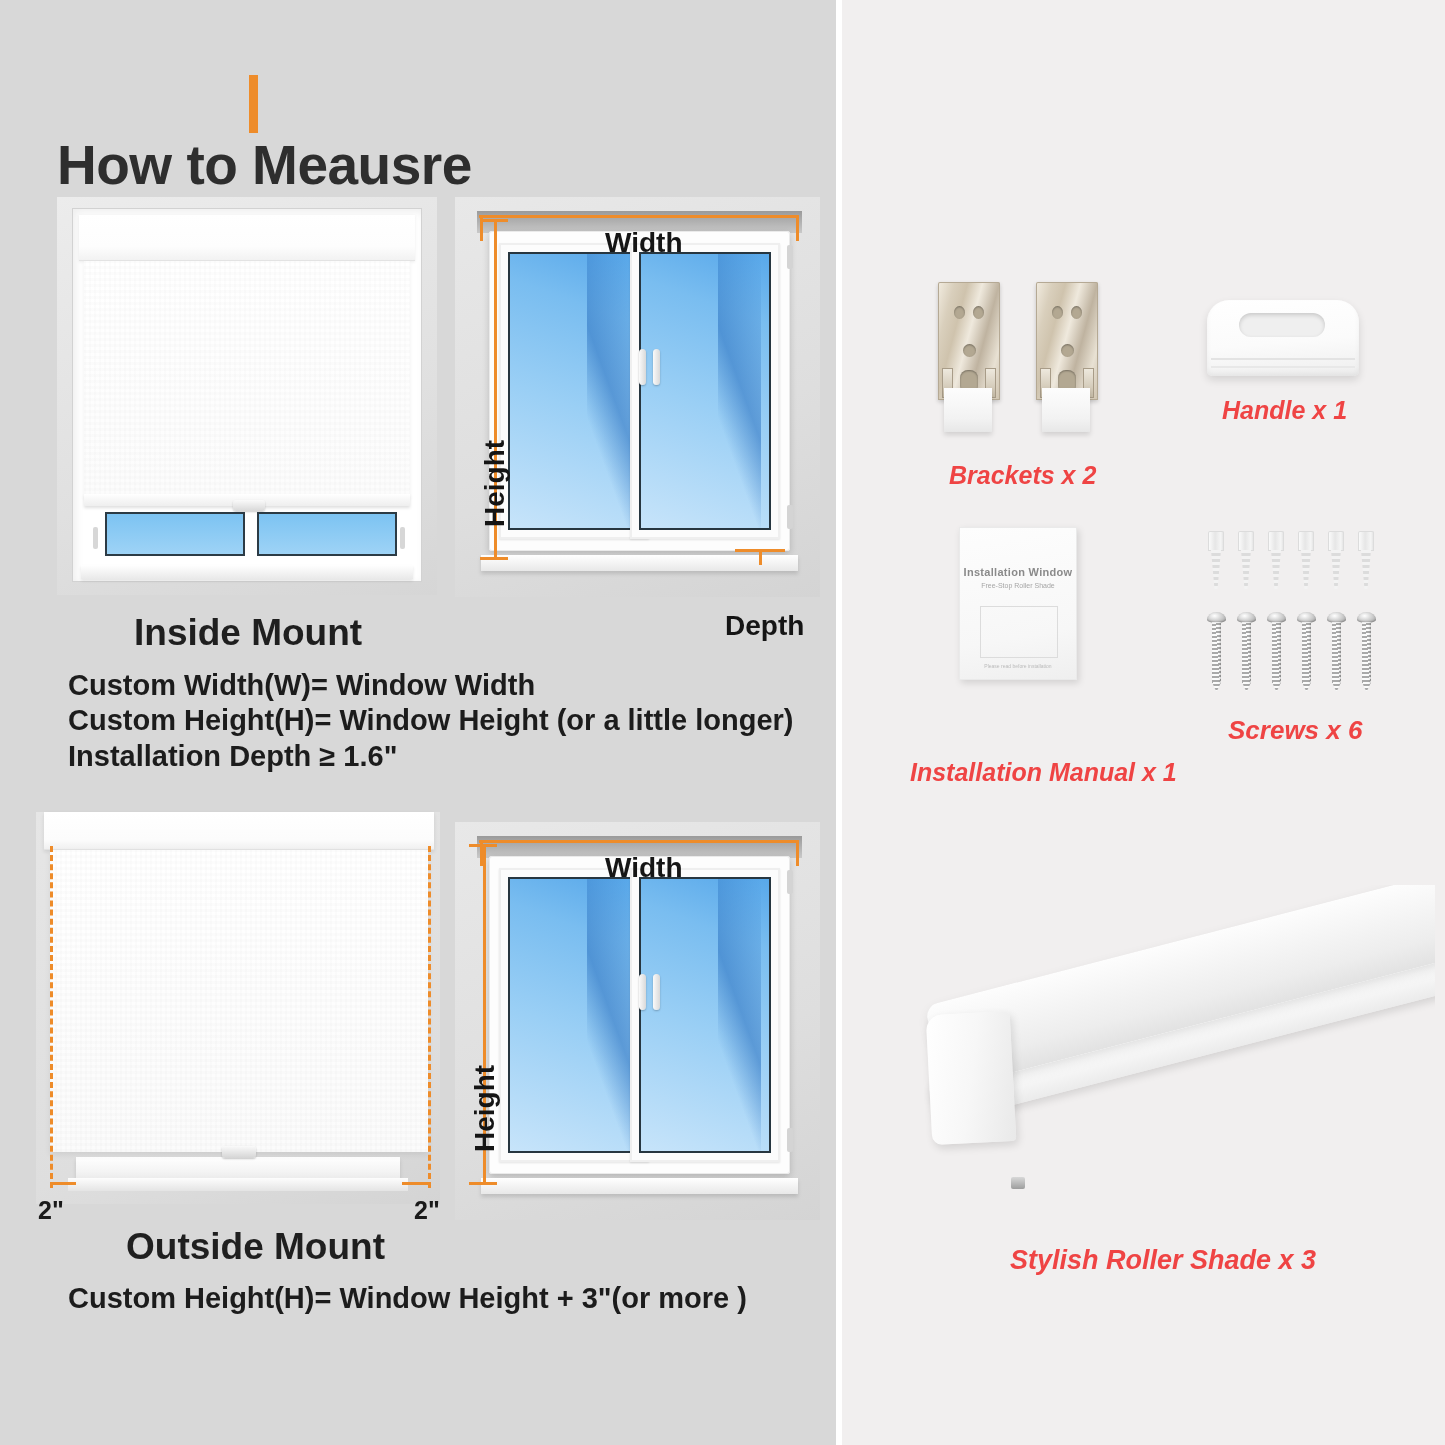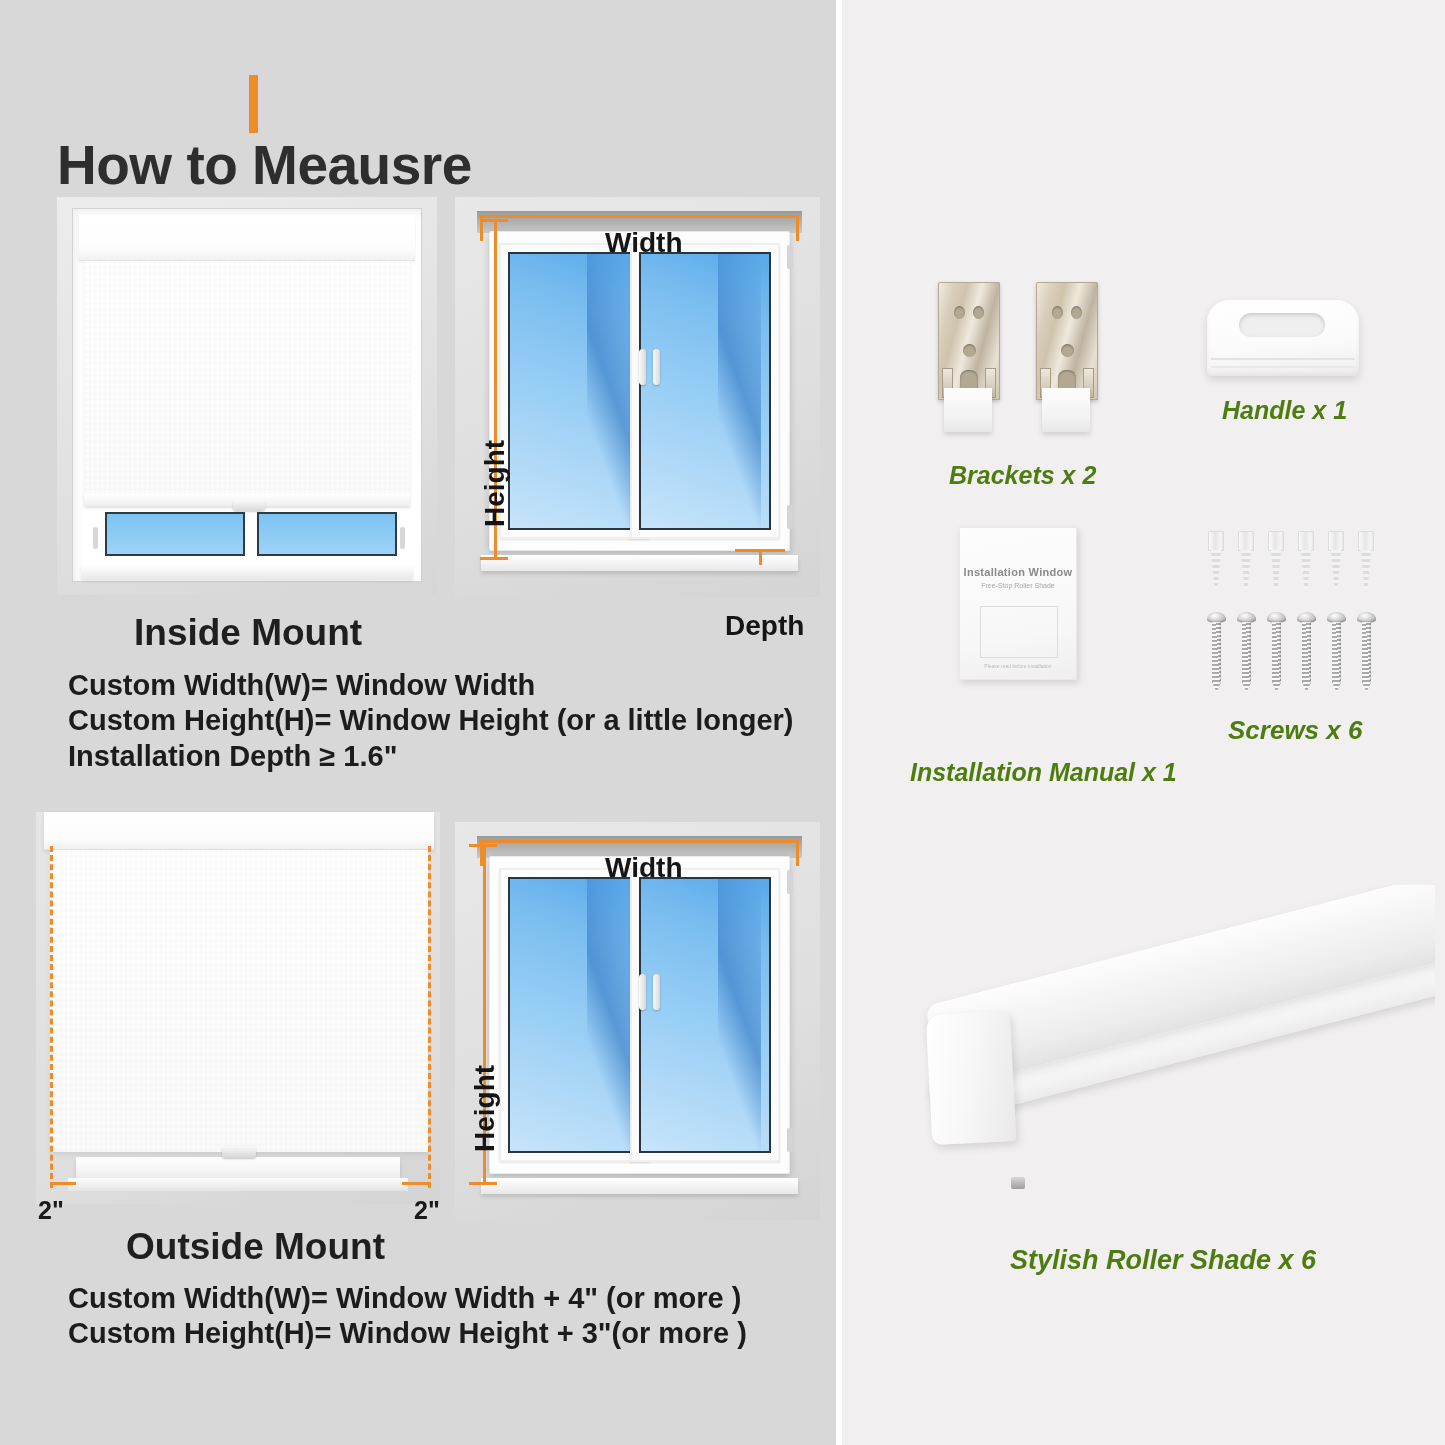--- a/index.html
+++ b/index.html
@@ -70,21 +70,21 @@
   #inside-lines    { left: 68px;  top: 668px; }
   #outside-heading { left: 126px; top: 1226px; }
   #outside-lines   { left: 68px;  top: 1281px; }
 
   
   .pkg-label {
     position: absolute;
     font-size: 25px;
     font-weight: bold;
     font-style: italic;
-    color: #4d7c0f;
+    color: #ef4444;
     white-space: nowrap;
   }
   #lbl-brackets { left: 949px;  top: 461px; }
   #lbl-handle   { left: 1222px; top: 396px; }
   #lbl-manual   { left: 910px;  top: 758px; text-align: center; }
   #lbl-screws   { left: 1228px; top: 715px; font-size: 26px; }
   #lbl-shade    { left: 1010px; top: 1245px; font-size: 27px; }
 
   
   #im-wrap { position: absolute; left: 57px; top: 197px; width: 380px; height: 398px; }
@@ -500,21 +500,20 @@
     <div class="mk-v" style="left:28px; top:22px; height:340px;"></div>
     <div class="mk-h" style="left:14px; top:22px; width:28px;"></div>
     <div class="mk-h" style="left:14px; top:360px; width:28px;"></div>
 
     <span class="lbl-width" style="left:150px; top:30px;">Width</span>
     <span class="lbl-height" style="left:14px; top:330px;">Height</span>
   </div>
 
   <div class="mount-heading" id="outside-heading">Outside Mount</div>
   <div class="mount-lines" id="outside-lines">
-    <div>Custom Width(W)= Window Width + 4" (or more )</div>
     <div>Custom Height(H)= Window Height + 3"(or more )</div>
   </div>
 
   <div class="bracket" style="left:938px; top:282px;">
     <div class="br-metal"></div>
     <div class="br-hole" style="left:16px; top:24px; width:11px; height:13px;"></div>
     <div class="br-hole" style="left:35px; top:24px; width:11px; height:13px;"></div>
     <div class="br-hole" style="left:25px; top:62px; width:13px; height:13px;"></div>
     <div class="br-slot" style="left:4px; top:86px; width:11px; height:30px;"></div>
     <div class="br-slot" style="left:47px; top:86px; width:11px; height:30px;"></div>
@@ -595,15 +594,15 @@
     </div>
 
   <span class="pkg-label" id="lbl-screws">Screws  x 6</span>
 
   <div id="shade-photo">
     <div id="shade-bottom"></div>
     <div id="shade-top"></div>
     <div id="shade-cap"></div>
     <div id="shade-pin"></div>
   </div>
-  <span class="pkg-label" id="lbl-shade">Stylish Roller Shade x 6</span>
+  <span class="pkg-label" id="lbl-shade">Stylish Roller Shade x 3</span>
 
 </div>
 
 </body></html>

